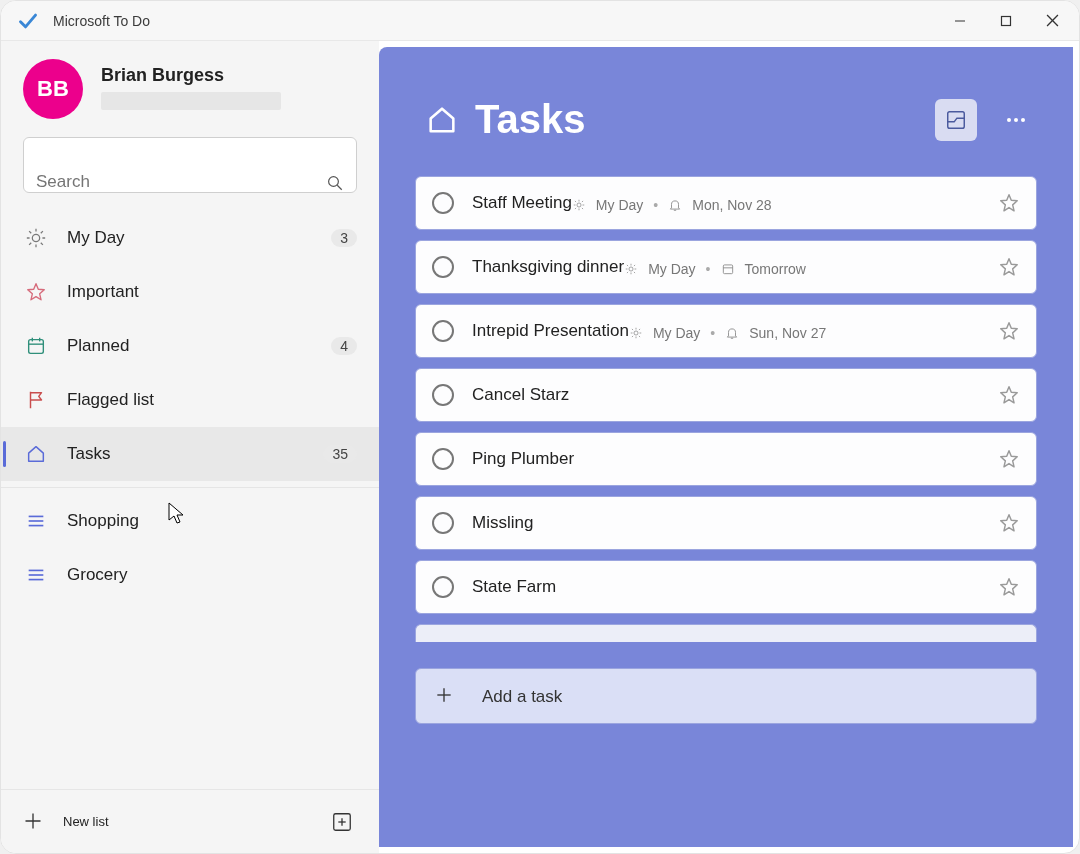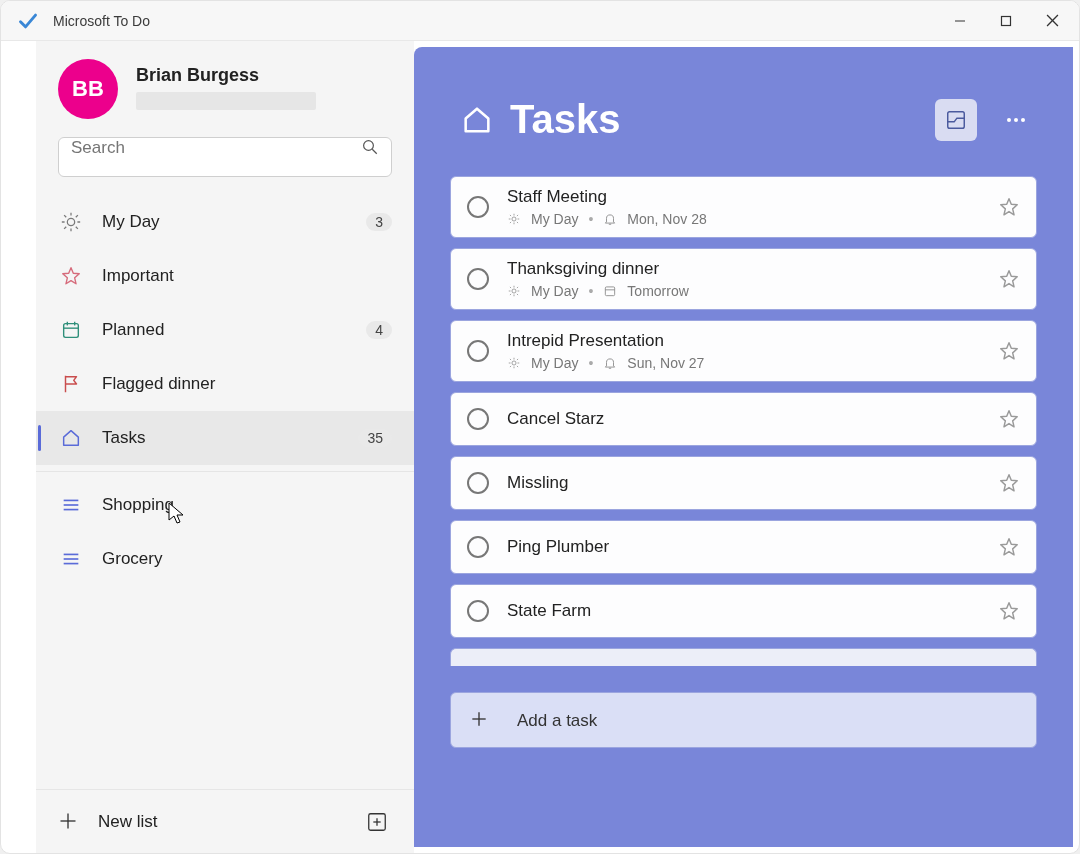--- a/index.html
+++ b/index.html
@@ -1,60 +1,60 @@
 <!DOCTYPE html>
 <html><head>
 <meta charset="utf-8">
 <style>
   * { box-sizing: border-box; margin: 0; padding: 0; font-family: "Segoe UI", Arial, sans-serif; }
   html, body { width: 1080px; height: 854px; background:#f0f0f0; overflow:hidden; }
-  .window { width:1080px; height:854px; background:#fff; border:1px solid #e3e3e3; border-radius:10px; display:flex; flex-direction:column; overflow:hidden;}
+  .window { width:1080px; height:854px; background:#fff; border:1px solid #e3e3e3; border-radius:16px; display:flex; flex-direction:column; overflow:hidden;}
   
   .titlebar { height:40px; display:flex; align-items:center; padding:0 4px 0 16px; background:#f7f7f7; border-bottom:1px solid #e8e8e8;}
   .titlebar .appicon { width:22px; height:22px; margin-right:14px; display:flex; align-items:center; justify-content:center;}
   .titlebar .apptitle { font-size:14px; color:#3b3b3b; }
   .titlebar .spacer { flex:1; }
   .winbtn { width:46px; height:40px; display:flex; align-items:center; justify-content:center; color:#333;}
   .winbtn svg { stroke:#333; }
   
-  .body { flex:1; display:flex; overflow:hidden;margin-left:35px;}
+  .body { flex:1; display:flex; overflow:hidden;}
   
   .sidebar { width:378px; background:#f5f5f5; display:flex; flex-direction:column; padding-top:18px; }
   .profile { display:flex; align-items:flex-start; padding:0 22px 14px 22px;}
   .avatar { width:60px; height:60px; border-radius:50%; background:#ec008c; color:#fff; font-weight:600; font-size:22px; display:flex; align-items:center; justify-content:center; margin-right:18px;}
   .profile-name { font-size:18px; font-weight:600; color:#222; padding-top:6px;}
   .profile-sub { width:180px; height:18px; background:#e6e6e6; margin-top:6px; border-radius:2px;}
-  .searchbox { margin:4px 22px 14px 22px; height:40px; border:1px solid #cfcfcf; border-radius:6px; background:#fff; display:flex; align-items:flex-start; padding:0 12px;}
+  .searchbox { margin:4px 22px 14px 22px; height:56px; border:1px solid #cfcfcf; border-radius:6px; background:#fff; display:flex; align-items:flex-end; padding:0 12px;}
   .searchbox input { flex:1; border:none; outline:none; font-size:17px; color:#555; background:transparent;}
   .searchbox .sicon { color:#555; }
   .navlist { flex:1; overflow:auto; padding-top:4px;}
   .navitem { height:54px; display:flex; align-items:center; padding:0 22px 0 22px; font-size:17px; color:#222; position:relative; cursor:default;}
   .navitem .nicon { width:26px; height:26px; margin-right:18px; display:flex; align-items:center; justify-content:center;}
   .navitem .nlabel { flex:1; }
   .navitem .ncount { font-size:14px; color:#444; background:#e9e9e9; padding:1px 9px; border-radius:10px; min-width:24px; text-align:center;}
   .navitem.selected { background:#e8e8e8; }
   .navitem.selected::before { content:""; position:absolute; left:2px; top:14px; bottom:14px; width:3px; border-radius:2px; background:#5a6bd8;}
   .divider { height:1px; background:#e5e5e5; margin:6px 0;}
   .bottombar { height:64px; display:flex; align-items:center; padding:0 22px; border-top:1px solid #e6e6e6;}
   .bottombar .plus { width:22px; height:22px; margin-right:18px;}
-  .bottombar .newlist-label { flex:1; font-size:17px; color:#222;}
+  .bottombar .newlist-label { flex:1; font-size:13px; color:#222;}
   .bottombar .addgroup { width:30px; height:30px; display:flex; align-items:center; justify-content:center;}
   
   .main { flex:1; background:#7986d9; border-radius:8px 0 0 0; margin:6px 6px 6px 0; display:flex; flex-direction:column; overflow:hidden;}
   .main-header { display:flex; align-items:center; padding:50px 36px 34px 44px; color:#fff;}
   .main-header .hicon { width:38px; height:38px; margin-right:14px; display:flex; align-items:center; justify-content:center;}
   .main-header .htitle { font-size:40px; font-weight:600; flex:1;}
   .header-actions { display:flex; gap:18px; align-items:center;}
   .header-btn { width:42px; height:42px; border-radius:6px; display:flex; align-items:center; justify-content:center; }
   .header-btn.suggest { background:#d9dcf2;}
   .header-btn.more { color:#fff; font-size:22px; letter-spacing:2px; font-weight:700;}
   .tasklist { flex:1; padding:0 36px; display:flex; flex-direction:column; gap:10px; overflow:hidden;}
   .taskcard { background:#fdfdfe; border:1px solid #9ba5df; border-radius:6px; padding:10px 16px; display:flex; align-items:center; min-height:54px;}
   .taskcard .circle { width:22px; height:22px; border:2px solid #777; border-radius:50%; margin-right:18px; flex-shrink:0;}
-  .taskcard .tcontent { flex:1; display:flex; flex-direction:column; }
+  .taskcard .tcontent { flex:1; display:flex; }
   .taskcard .ttitle { font-size:17px; color:#222; }
   .taskcard .tmeta { display:flex; align-items:center; gap:10px; font-size:14px; color:#777; margin-top:4px;}
   .taskcard .tmeta .sep { color:#aaa;}
   .taskcard .tmeta .metaicon { display:inline-flex; align-items:center;}
   .taskcard .star { width:22px; height:22px; color:#999; flex-shrink:0; margin-left:12px;}
   .partialcard { height:18px; background:#eceef8; border:1px solid #9ba5df; border-radius:6px 6px 0 0; border-bottom:none;}
   .addtask { background:#dadff6; border:1px solid #9ba5df; border-radius:6px; padding:16px 18px; display:flex; align-items:flex-end; margin-top:16px;}
   .addtask .plus { width:22px; height:22px; margin-right:26px; color:#333;}
   .addtask .alabel { font-size:17px; color:#333;}
   .cursor { position:absolute; width:18px; height:24px; pointer-events:none; z-index:100;}
@@ -152,21 +152,21 @@
             <span class="nlabel">Planned</span>
             <span class="ncount">4</span>
           </div>
           <div class="navitem">
             <span class="nicon">
               <svg width="22" height="22" viewBox="0 0 24 24">
                 <line x1="6" y1="3" x2="6" y2="21" stroke="#c94d4d" stroke-width="1.6"></line>
                 <path d="M6 4 L18 4 L15 8 L18 12 L6 12" stroke="#c94d4d" stroke-width="1.6" fill="none" stroke-linejoin="round"></path>
               </svg>
             </span>
-            <span class="nlabel">Flagged dinner</span>
+            <span class="nlabel">Flagged list</span>
           </div>
           <div class="navitem selected">
             <span class="nicon">
               <svg width="22" height="22" viewBox="0 0 24 24">
                 <path d="M4 11 L12 4 L20 11 V20 H4 Z" stroke="#5a6bd8" stroke-width="1.6" fill="none" stroke-linejoin="round"></path>
               </svg>
             </span>
             <span class="nlabel">Tasks</span>
             <span class="ncount">35</span>
           </div>
@@ -355,32 +355,32 @@
             </div>
             <span class="star">
               <svg width="22" height="22" viewBox="0 0 24 24">
                 <path d="M12 3 L14.5 9 L21 9.5 L16 14 L17.5 20.5 L12 17 L6.5 20.5 L8 14 L3 9.5 L9.5 9 Z" stroke="#9a9a9a" stroke-width="1.6" fill="none" stroke-linejoin="round"></path>
               </svg>
             </span>
           </div>
           <div class="taskcard">
             <span class="circle"></span>
             <div class="tcontent">
+              <div class="ttitle">Ping Plumber</div>
+            </div>
+            <span class="star">
+              <svg width="22" height="22" viewBox="0 0 24 24">
+                <path d="M12 3 L14.5 9 L21 9.5 L16 14 L17.5 20.5 L12 17 L6.5 20.5 L8 14 L3 9.5 L9.5 9 Z" stroke="#9a9a9a" stroke-width="1.6" fill="none" stroke-linejoin="round"></path>
+              </svg>
+            </span>
+          </div>
+          <div class="taskcard">
+            <span class="circle"></span>
+            <div class="tcontent">
               <div class="ttitle">Missling</div>
-            </div>
-            <span class="star">
-              <svg width="22" height="22" viewBox="0 0 24 24">
-                <path d="M12 3 L14.5 9 L21 9.5 L16 14 L17.5 20.5 L12 17 L6.5 20.5 L8 14 L3 9.5 L9.5 9 Z" stroke="#9a9a9a" stroke-width="1.6" fill="none" stroke-linejoin="round"></path>
-              </svg>
-            </span>
-          </div>
-          <div class="taskcard">
-            <span class="circle"></span>
-            <div class="tcontent">
-              <div class="ttitle">Ping Plumber</div>
             </div>
             <span class="star">
               <svg width="22" height="22" viewBox="0 0 24 24">
                 <path d="M12 3 L14.5 9 L21 9.5 L16 14 L17.5 20.5 L12 17 L6.5 20.5 L8 14 L3 9.5 L9.5 9 Z" stroke="#9a9a9a" stroke-width="1.6" fill="none" stroke-linejoin="round"></path>
               </svg>
             </span>
           </div>
           <div class="taskcard">
             <span class="circle"></span>
             <div class="tcontent">

